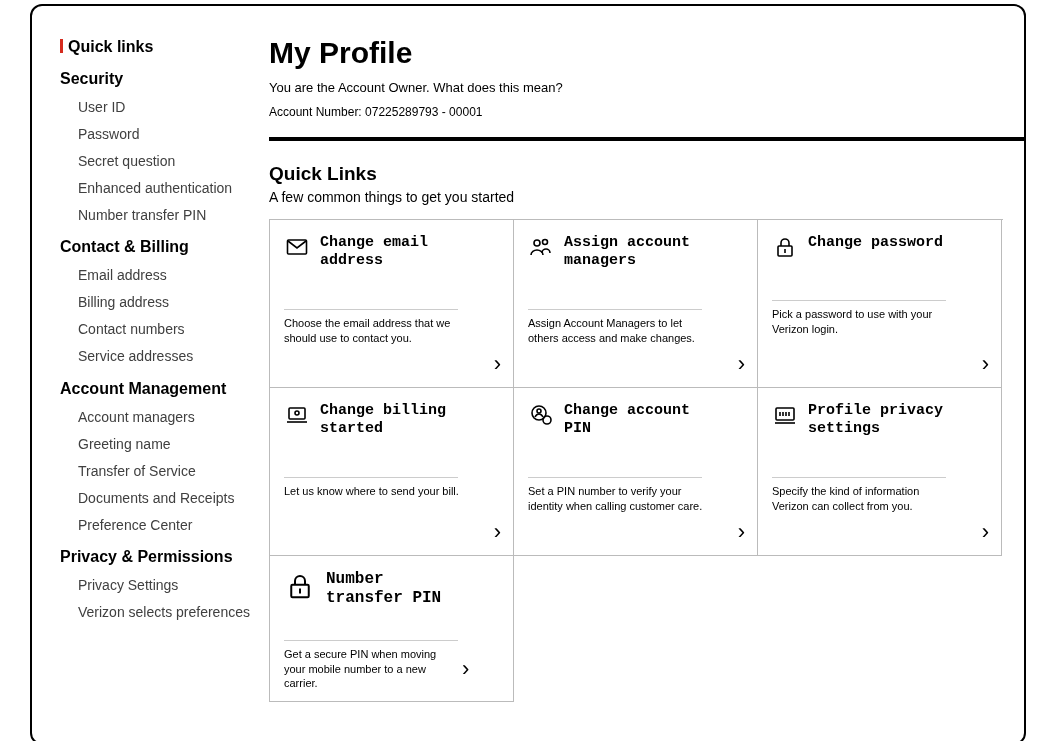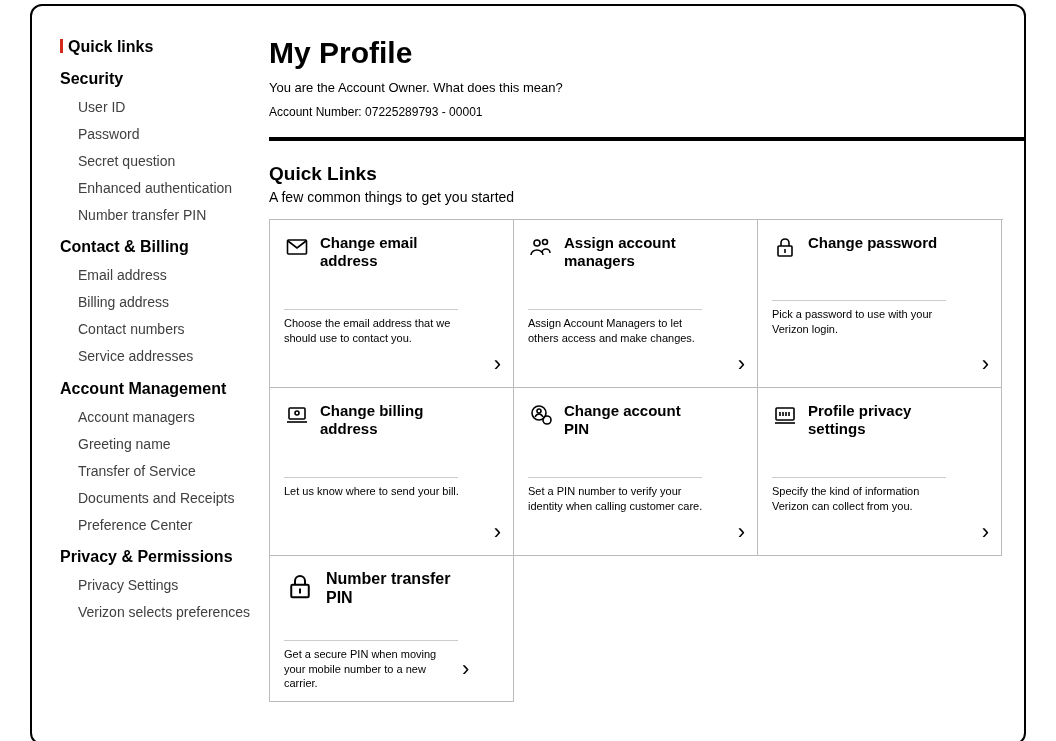--- a/index.html
+++ b/index.html
@@ -81,21 +81,21 @@
     border-bottom: 1px solid #bbb;
     padding: 14px 14px 12px 14px;
     position: relative;
     height: 168px;
     cursor: pointer;
     background: #fff;
   }
   .card-head { display: flex; gap: 10px; align-items: flex-start; }
   .card-icon { width: 26px; height: 26px; flex-shrink: 0; display: flex; align-items: center; justify-content: center; }
   .card-icon svg { width: 24px; height: 24px; stroke: #000; fill: none; stroke-width: 1.6; }
-  .card-title { font-size: 15px; font-weight: 700; line-height: 1.18; max-width: 140px; }
+  .card-title { font-size: 15px; font-weight: 700; line-height: 1.18; max-width: 140px; font-family: Liberation Mono, monospace; }
   .card-divider {
     border: none;
     border-top: 1px solid #ccc;
     margin-top: 40px;
     margin-bottom: 6px;
     width: 174px;
   }
   .card-desc { font-size: 11px; line-height: 1.35; color: #000; max-width: 178px; }
   .card-chevron {
     position: absolute;
@@ -223,21 +223,21 @@
 
         <div class="card">
           <div class="card-head">
             <span class="card-icon">
               <svg viewBox="0 0 24 24">
                   <rect x="4" y="5" width="16" height="11" rx="1"></rect>
                   <path d="M2 19h20"></path>
                   <circle cx="12" cy="10" r="2"></circle>
                 </svg>
             </span>
-            <div class="card-title">Change billing address</div>
+            <div class="card-title">Change billing started</div>
           </div>
           <hr class="card-divider">
           <div class="card-desc">Let us know where to send your bill.</div>
           <span class="card-chevron">›</span>
         </div>
 
         <div class="card">
           <div class="card-head">
             <span class="card-icon">
               <svg viewBox="0 0 24 24">

